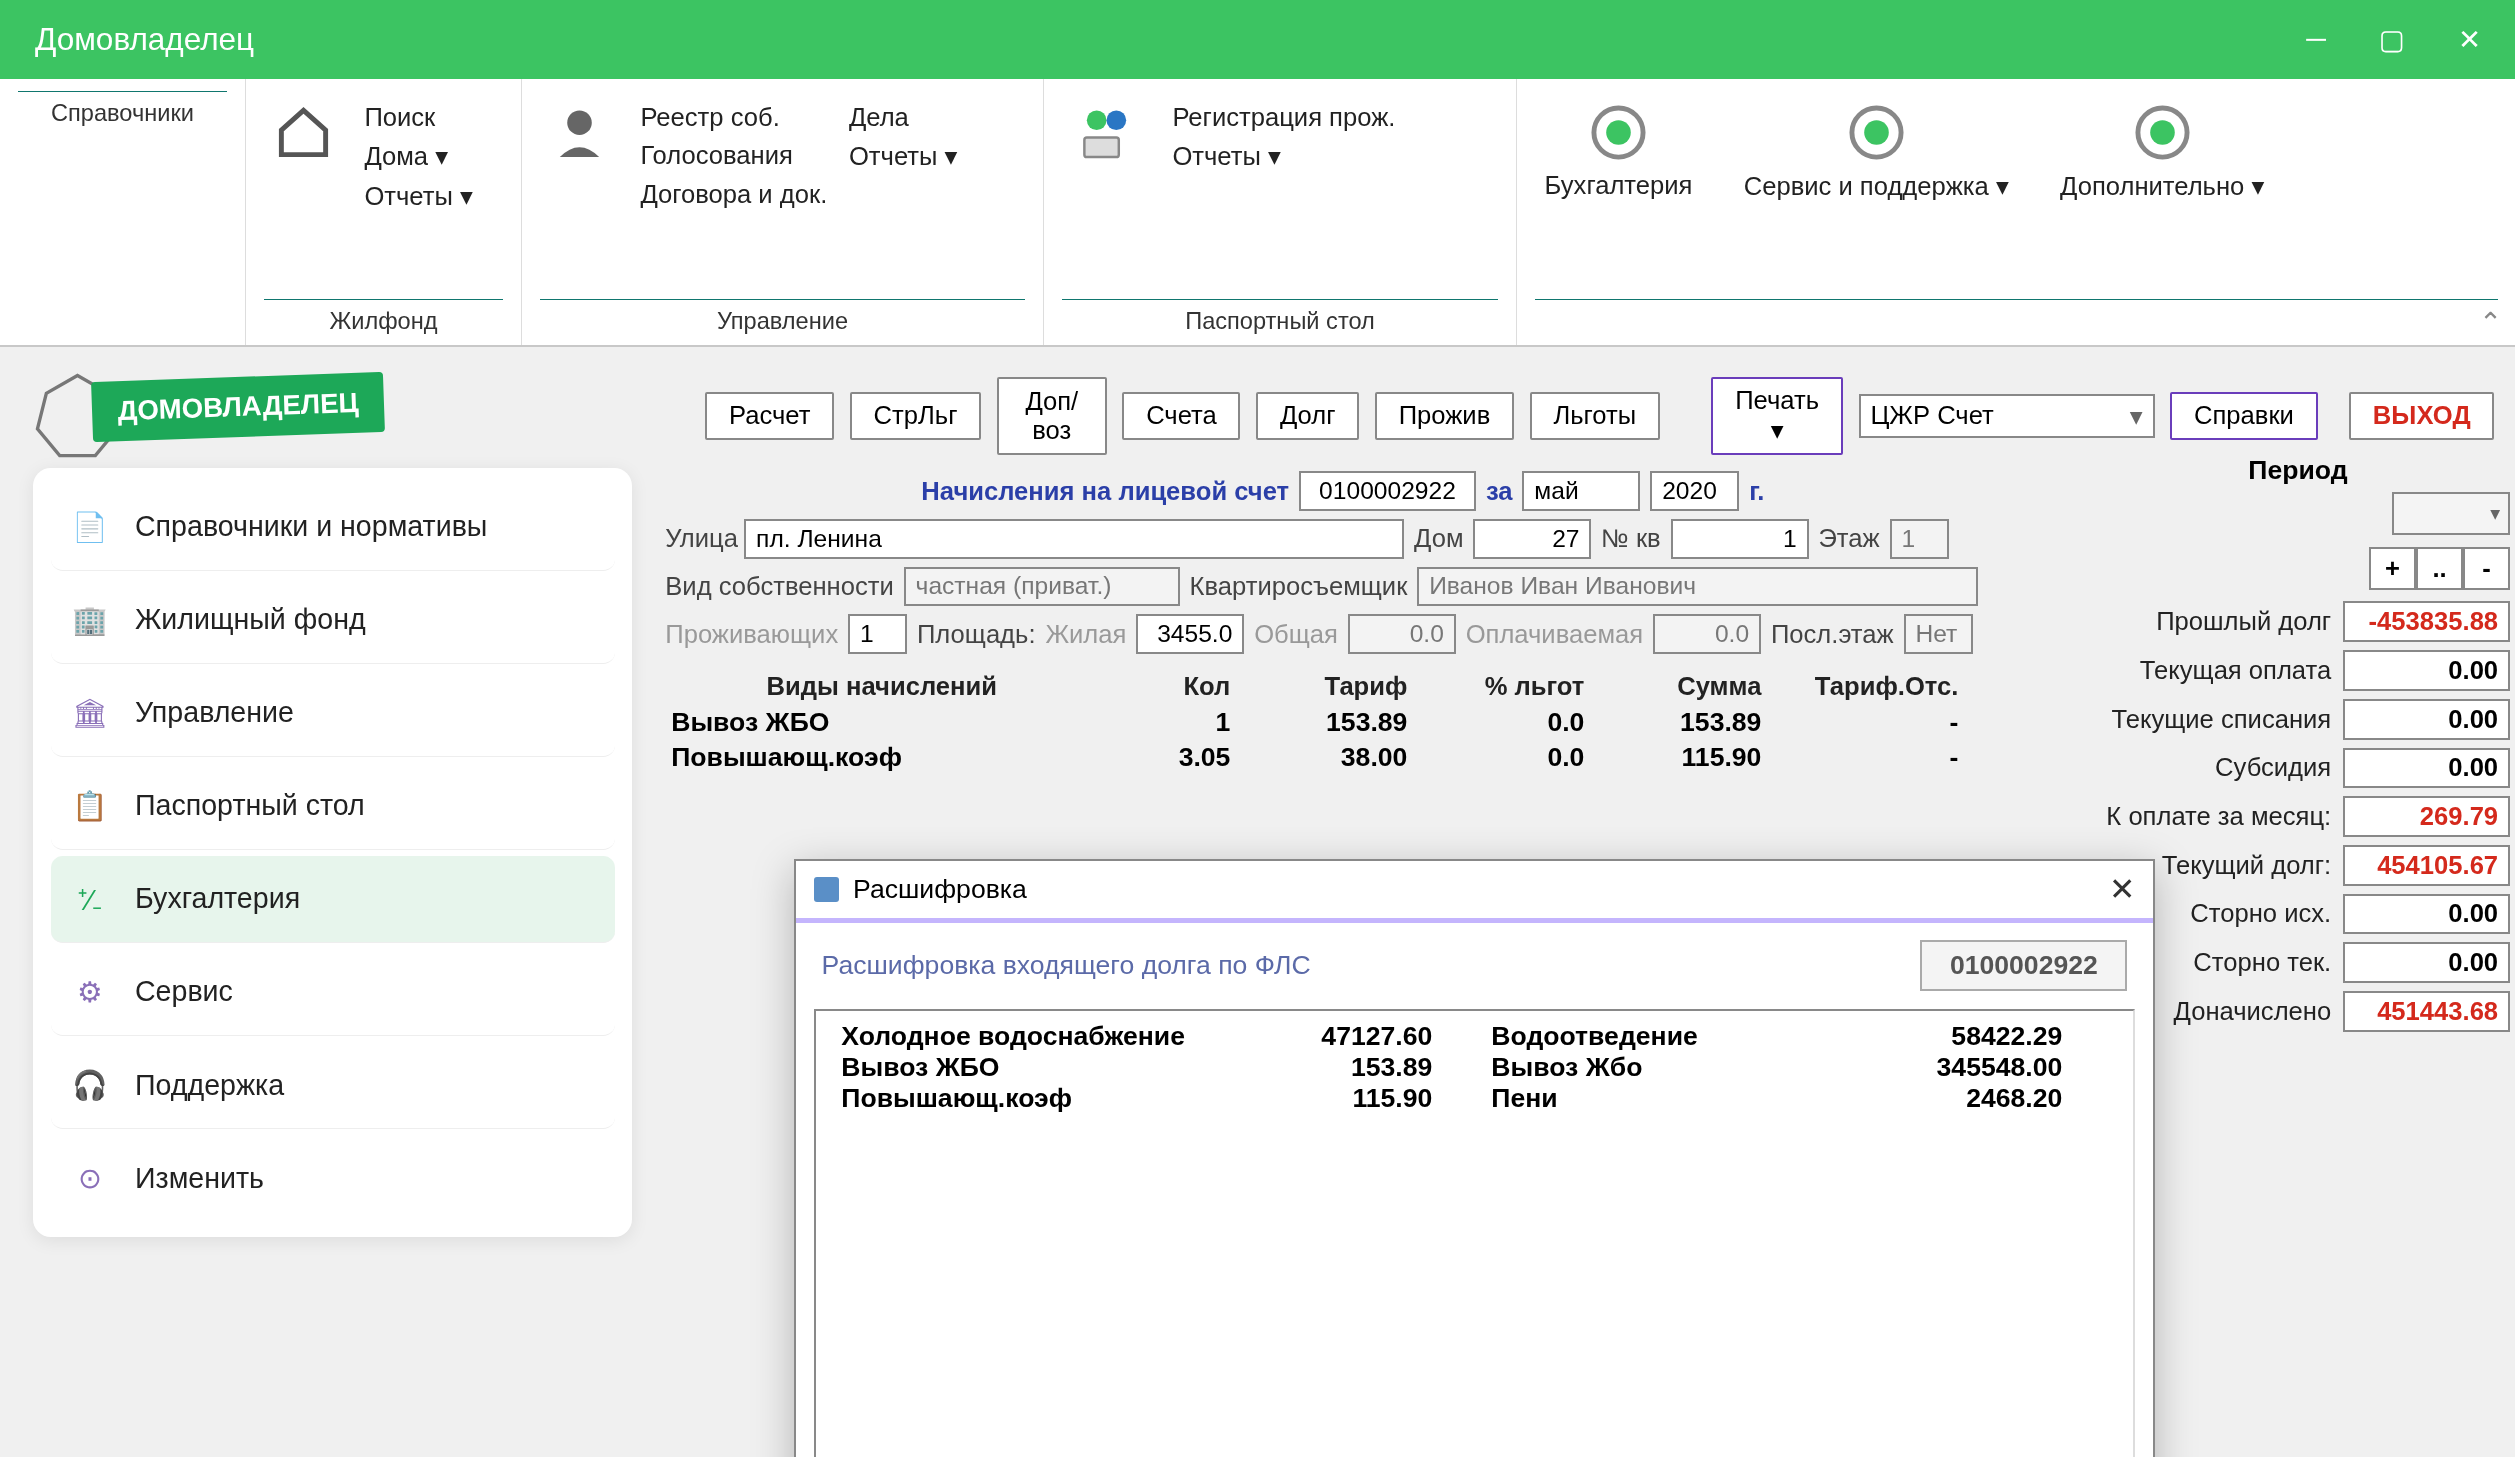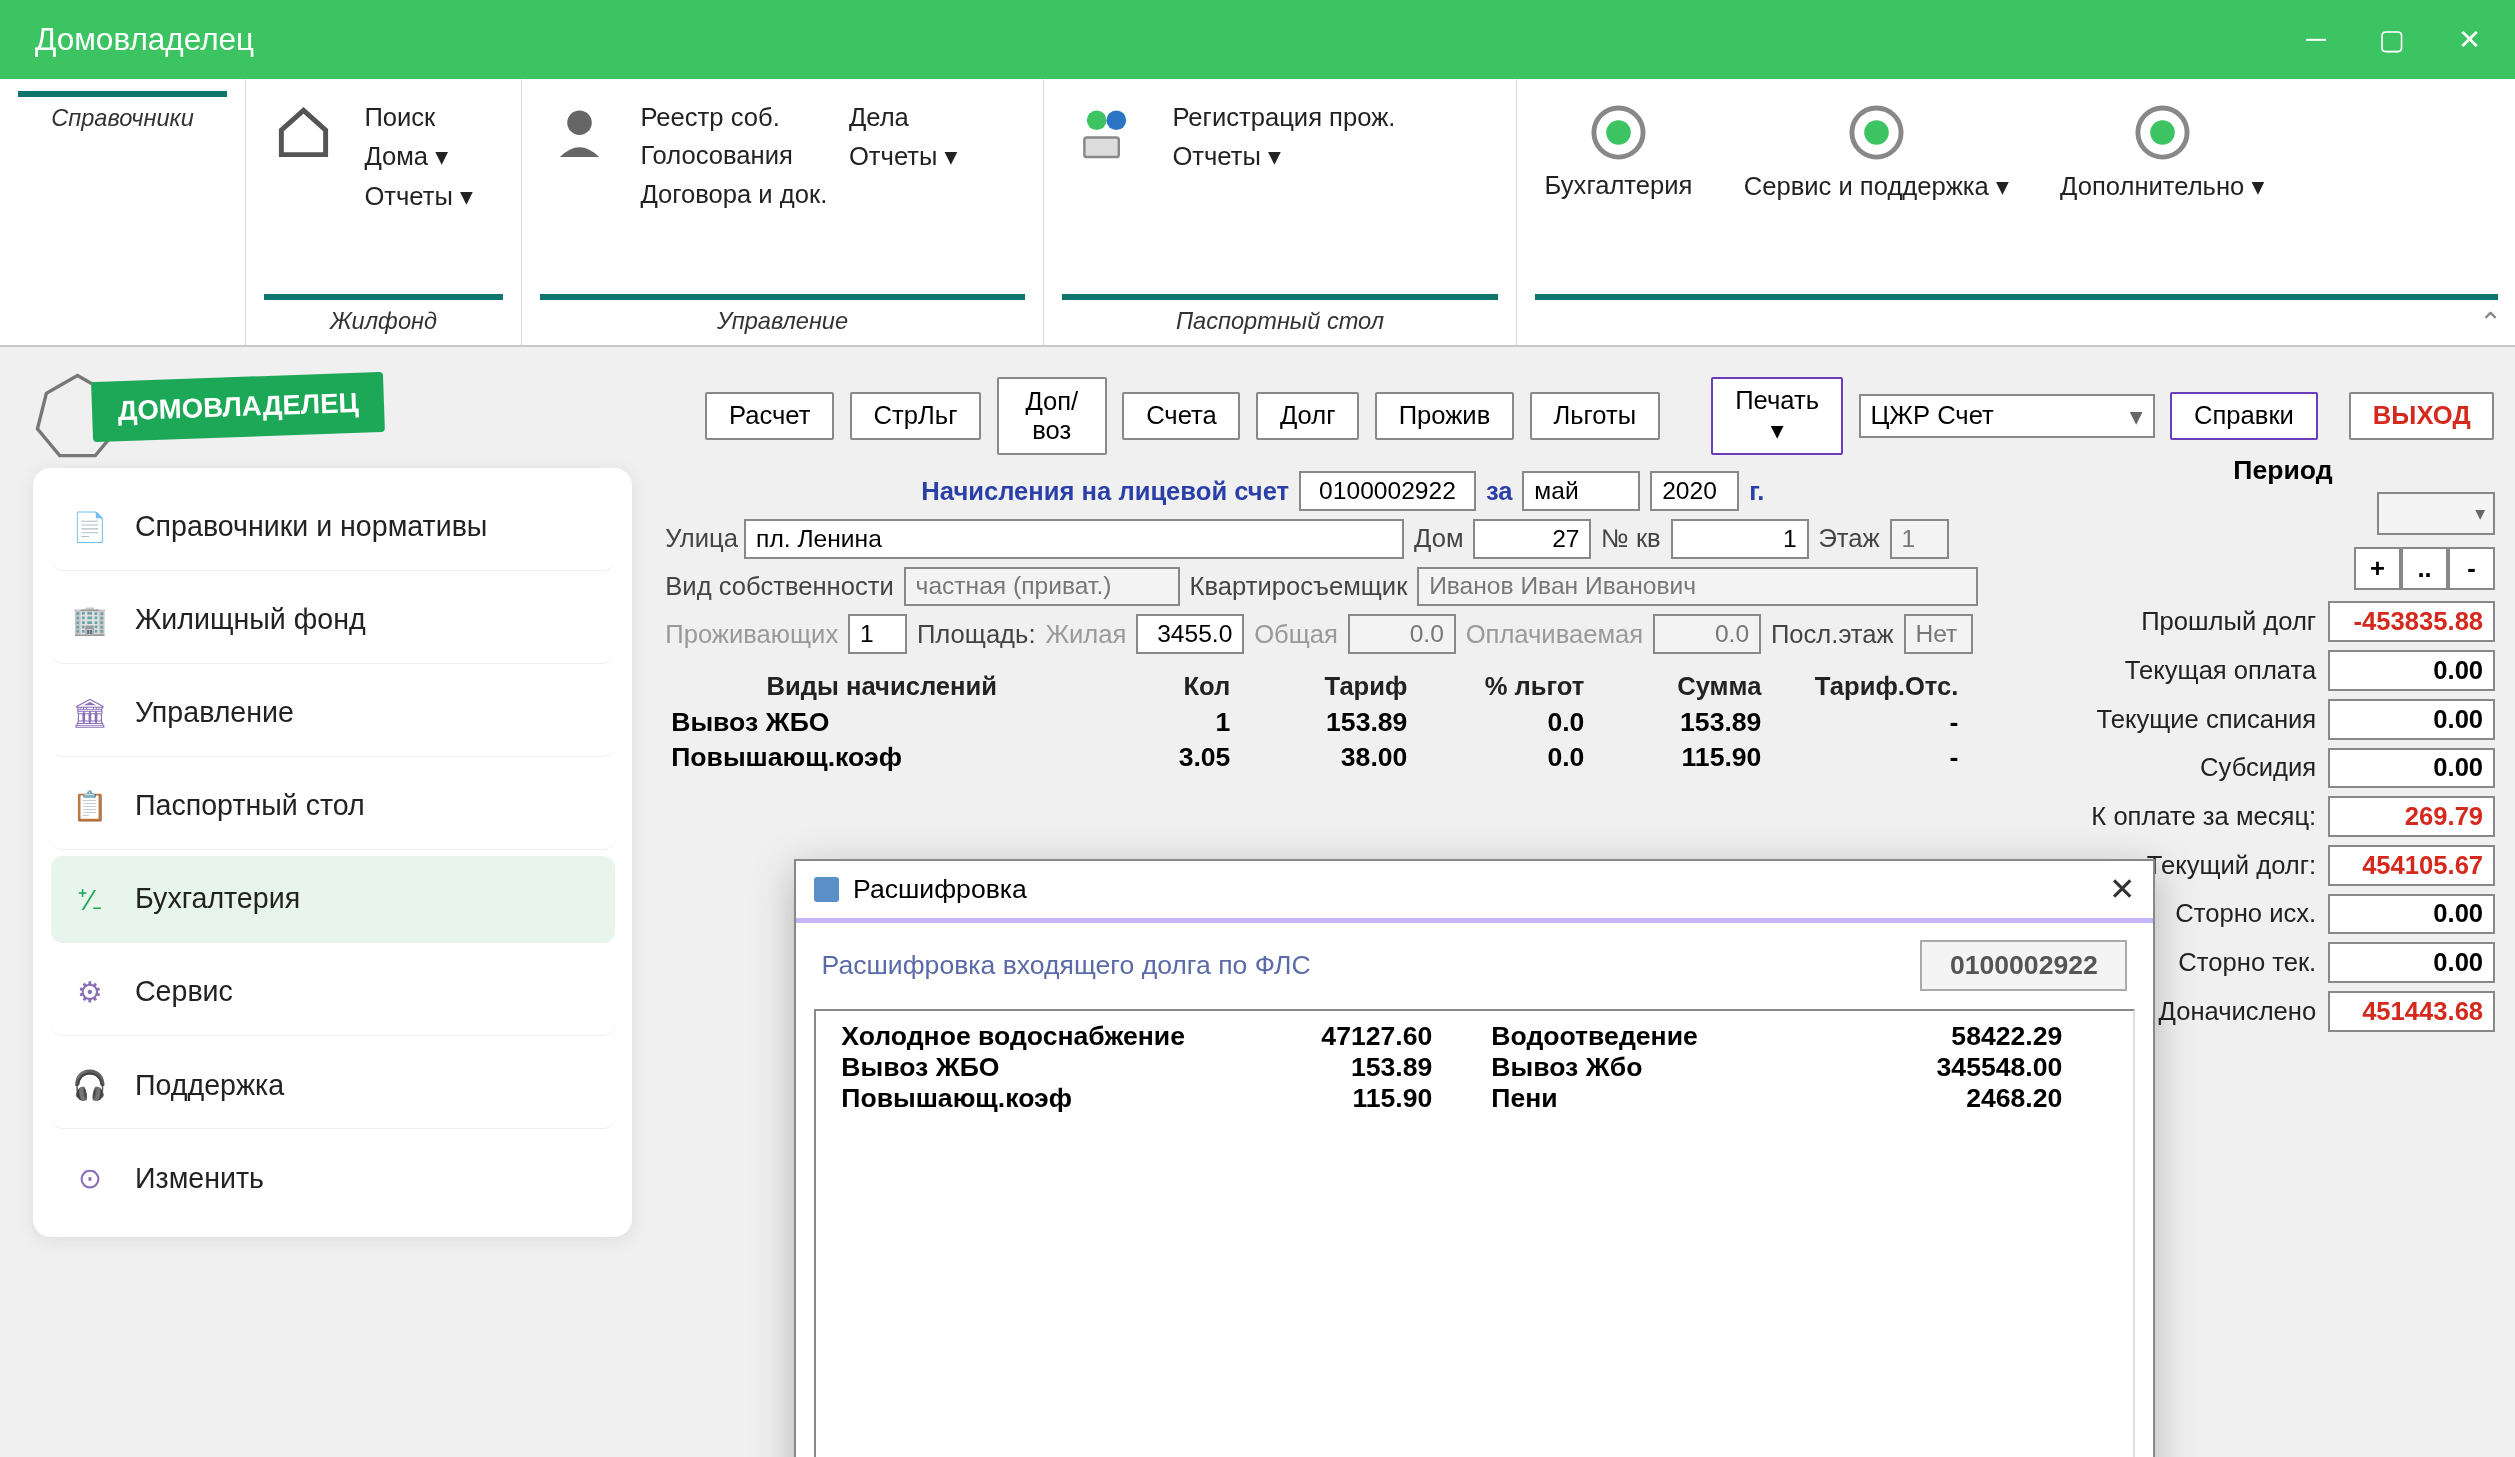--- a/index.html
+++ b/index.html
@@ -7,21 +7,21 @@
 
 
 .titlebar { background: #3cc462; color: #fff; height: 79px; display: flex; align-items: center; padding: 0 35px; font-size: 31.5px; font-weight: 400; }
 .titlebar-controls { margin-left: auto; display: flex; gap: 53px; }
 .titlebar-controls span { font-size: 27.6px; cursor: pointer; }
 
 
 .ribbon { background: #fff; border-bottom: 2px solid #c8c8c8; display: flex; height: 268px; position: relative; }
 .ribbon-group { border-right: 1px solid #ddd; padding: 11.8px 17.7px 0; display: flex; flex-direction: column; position: relative; }
 .ribbon-group-body { flex: 1; display: flex; gap: 21.7px; }
-.ribbon-group-label { text-align: center; color: #333; font-size: 23.6px; padding: 7.9px 0 9.9px; border-top: 6px solid #0f766e; font-style: italic; }
+.ribbon-group-label { text-align: center; color: #333; font-size: 23.6px; padding: 7.9px 0 9.9px; border-top: 1px solid #0f766e; }
 .ribbon-big { display: flex; flex-direction: column; align-items: center; justify-content: flex-start; padding: 3.9px 9.9px; cursor: pointer; min-width: 138px; }
 .ribbon-big .ico { width: 59px; height: 59px; margin: 7.9px 0 9.9px; }
 .ribbon-big .lbl { font-size: 25.6px; color: #222; text-align: center; }
 .ribbon-col { display: flex; flex-direction: column; gap: 9.9px; padding-top: 11.8px; }
 .ribbon-item { font-size: 25.6px; color: #222; cursor: pointer; white-space: nowrap; }
 .ribbon-collapse { position: absolute; right: 13.8px; bottom: 5.9px; font-size: 27.6px; color: #888; cursor: pointer; }
 
 
 .main { display: flex; height: calc(100% - 347px); position: relative; }
 .sidebar-wrap { width: 709px; padding: 29.6px 33px; }
@@ -47,21 +47,21 @@
 .row .fld.ro { background: #f3f3f3; color: #777; }
 .lbl-inline { color: #444; font-size: 25.6px; }
 .lbl-blue { color: #2b3fa8; font-weight: bold; font-size: 25.6px; }
 
 .charges-head { display: grid; grid-template-columns: 433px 138px 177px 177px 177px 197px; font-weight: bold; font-size: 25.6px; color: #222; padding: 9.9px 5.9px 3.9px; }
 .charges-row { display: grid; grid-template-columns: 433px 138px 177px 177px 177px 197px; font-family: 'Courier New', monospace; font-size: 26.6px; font-weight: bold; padding: 2px 5.9px; }
 .charges-row span, .charges-head span { text-align: right; padding-right: 11.8px; }
 .charges-row span:first-child, .charges-head span:first-child { text-align: left; }
 
 
-.summary { position: absolute; right: 21px; top: 108px; width: 424px; }
+.summary { position: absolute; right: 6px; top: 108px; width: 424px; }
 .period-lbl { text-align: center; font-weight: bold; font-size: 26.6px; margin-bottom: 5.9px; }
 .period-ctrl { display: flex; justify-content: flex-end; gap: 0; margin-bottom: 11.8px; }
 .period-ctrl .pbox { border: 2px solid #888; width: 118px; height: 43px; background: #f4f4f4; position: relative; }
 .period-ctrl .pbox::after{ content:'▾'; position:absolute; right:7.9px; top:7.9px; color:#666; font-size:19.7px; }
 .period-ctrl .pbtn { border: 2px solid #888; width: 47px; height: 43px; background: #fff; font-size: 25.6px; font-weight: bold; text-align: center; line-height: 39px; cursor: pointer; }
 .sum-row { display: flex; justify-content: space-between; align-items: center; margin: 7.9px 0; gap: 11.8px; }
 .sum-row .nm { font-size: 25.6px; color: #222; text-align: right; flex: 1; }
 .sum-row .vl { border: 2px solid #888; min-width: 167px; padding: 3.9px 9.9px; text-align: right; font-size: 25.6px; font-weight: bold; background: #fff; }
 .sum-row .vl.red { color: #d4291c; }
 

